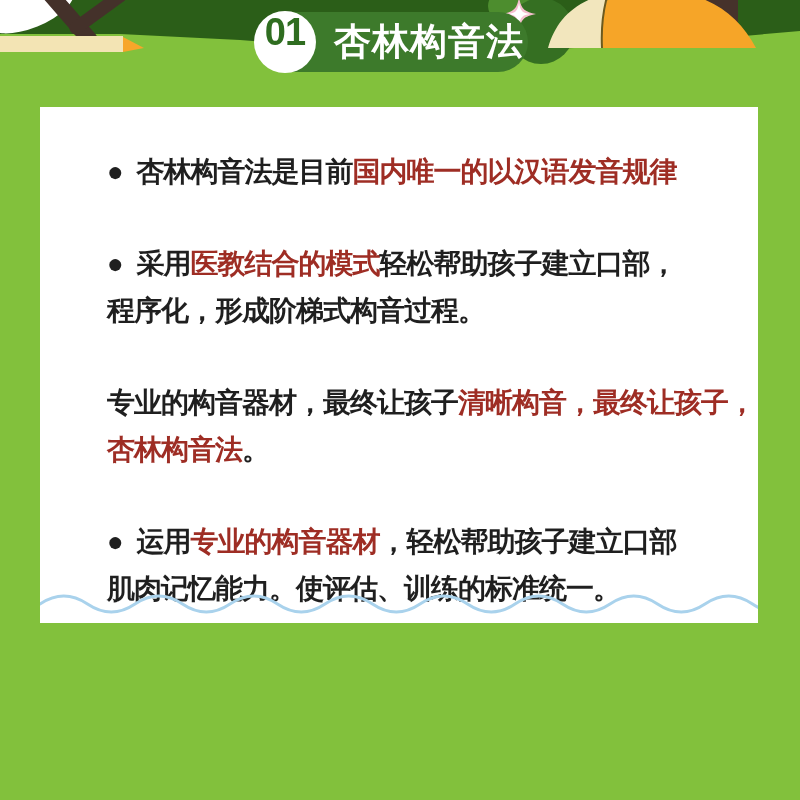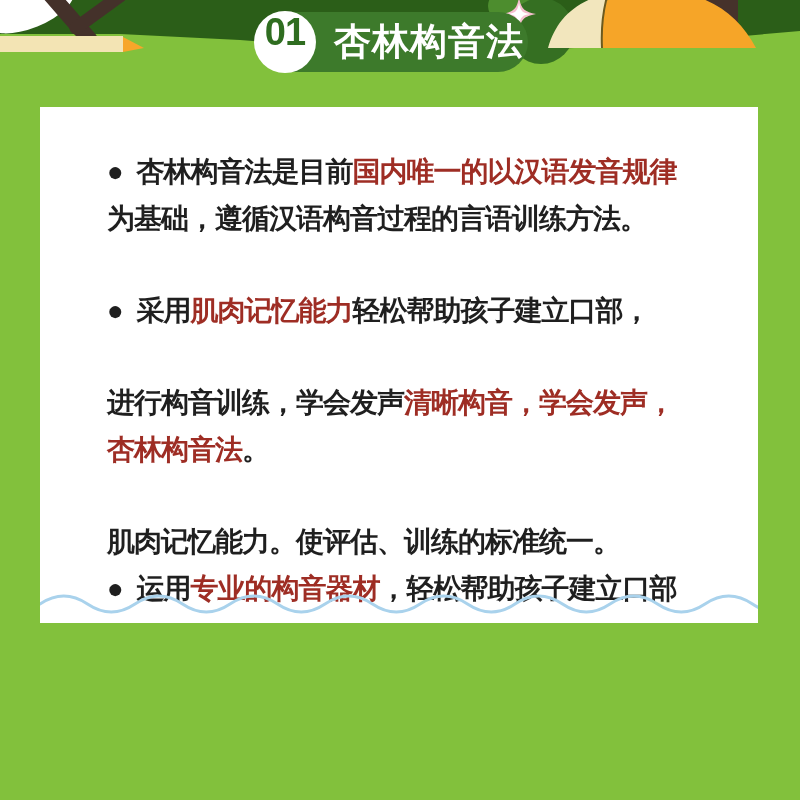--- a/index.html
+++ b/index.html
@@ -101,35 +101,35 @@
   </div>
   <div class="num-circle">
     <span>01</span>
   </div>
 
   <div class="card">
     <div class="content">
 
       <div class="para">
         <div class="line"><span class="seg">●  杏林构音法是目前</span><span class="seg red">国内唯一的以汉语发音规律</span></div>
-        <div class="line"><span class="seg">为基础，遵循汉语构音过程的言语训练方法。</span></div>
       </div>
 
       <div class="para">
-        <div class="line"><span class="seg">●  采用</span><span class="seg red">肌肉记忆能力</span><span class="seg">轻松帮助孩子建立口部，</span></div>
+        <div class="line"><span class="seg">●  采用</span><span class="seg red">医教结合的模式</span><span class="seg">轻松帮助孩子建立口部，</span></div>
+        <div class="line"><span class="seg">程序化，形成阶梯式构音过程。</span></div>
       </div>
 
       <div class="para">
-        <div class="line"><span class="seg">进行构音训练，学会发声</span><span class="seg red">清晰构音，学会发声，</span></div>
+        <div class="line"><span class="seg">专业的构音器材，最终让孩子</span><span class="seg red">清晰构音，最终让孩子，</span></div>
         <div class="line"><span class="seg red">杏林构音法</span><span class="seg">。</span></div>
       </div>
 
       <div class="para">
+        <div class="line"><span class="seg">●  运用</span><span class="seg red">专业的构音器材</span><span class="seg">，轻松帮助孩子建立口部</span></div>
         <div class="line"><span class="seg">肌肉记忆能力。使评估、训练的标准统一。</span></div>
-        <div class="line"><span class="seg">●  运用</span><span class="seg red">专业的构音器材</span><span class="seg">，轻松帮助孩子建立口部</span></div>
       </div>
 
     </div>
 
     <svg class="wave" width="718" height="22" viewBox="0 0 718 22">
       <path d="M0,11 Q23.75,-5 47.5,11 T95,11 T142.5,11 T190,11 T237.5,11 T285,11 T332.5,11 T380,11 T427.5,11 T475,11 T522.5,11 T570,11 T617.5,11 T665,11 T712.5,11 T760,11" fill="none" stroke="#a9d2ec" stroke-width="3" stroke-linecap="round"></path>
     </svg>
   </div>
 
 </div>

